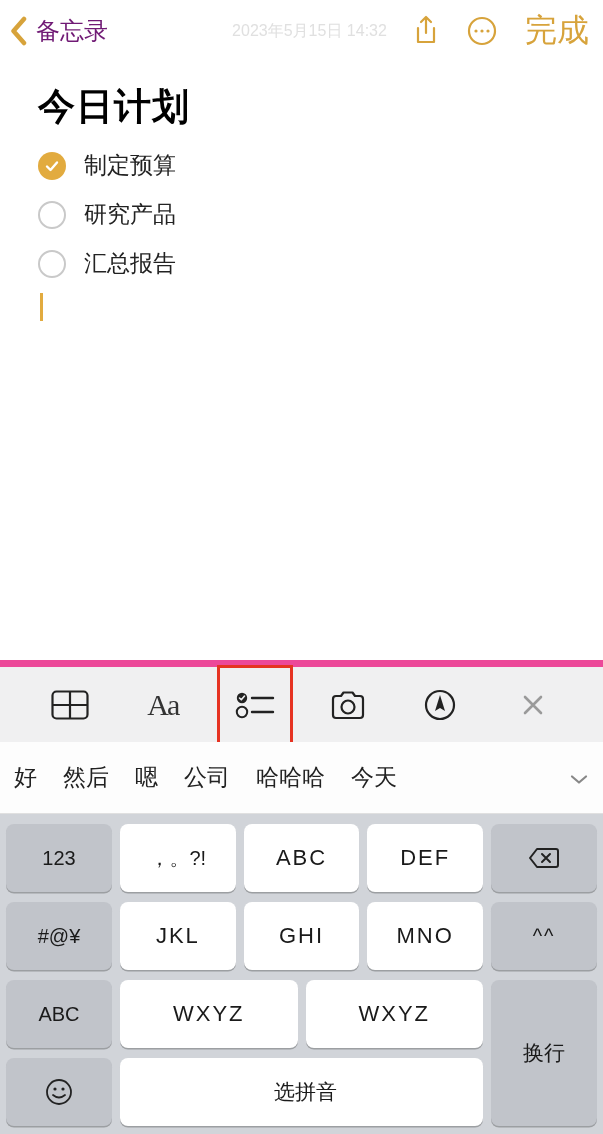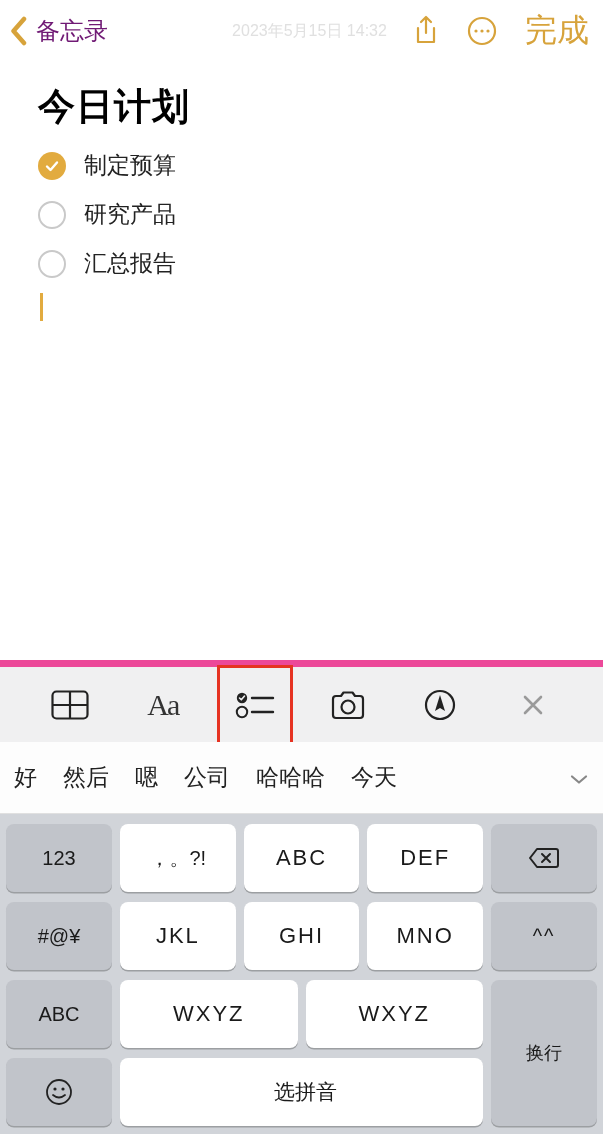--- a/index.html
+++ b/index.html
@@ -227,16 +227,16 @@
             <svg width="28" height="28" viewBox="0 0 28 28">
               <circle cx="14" cy="14" r="12" stroke="#222" stroke-width="1.8" fill="none"></circle>
               <circle cx="10" cy="11" r="1.6" fill="#222"></circle>
               <circle cx="18" cy="11" r="1.6" fill="#222"></circle>
               <path d="M8 17 Q14 22 20 17" stroke="#222" stroke-width="1.8" fill="none" stroke-linecap="round"></path>
             </svg>
           </div>
           <div class="key" style="letter-spacing:0;font-size:21px;padding-left:8px;">选拼音</div>
         </div>
       </div>
-      <div class="key fn tall" style="font-size:18px;">换行</div>
+      <div class="key fn tall" style="font-size:21px;">换行</div>
     </div>
   </div>
 </div>
 
 </body></html>

